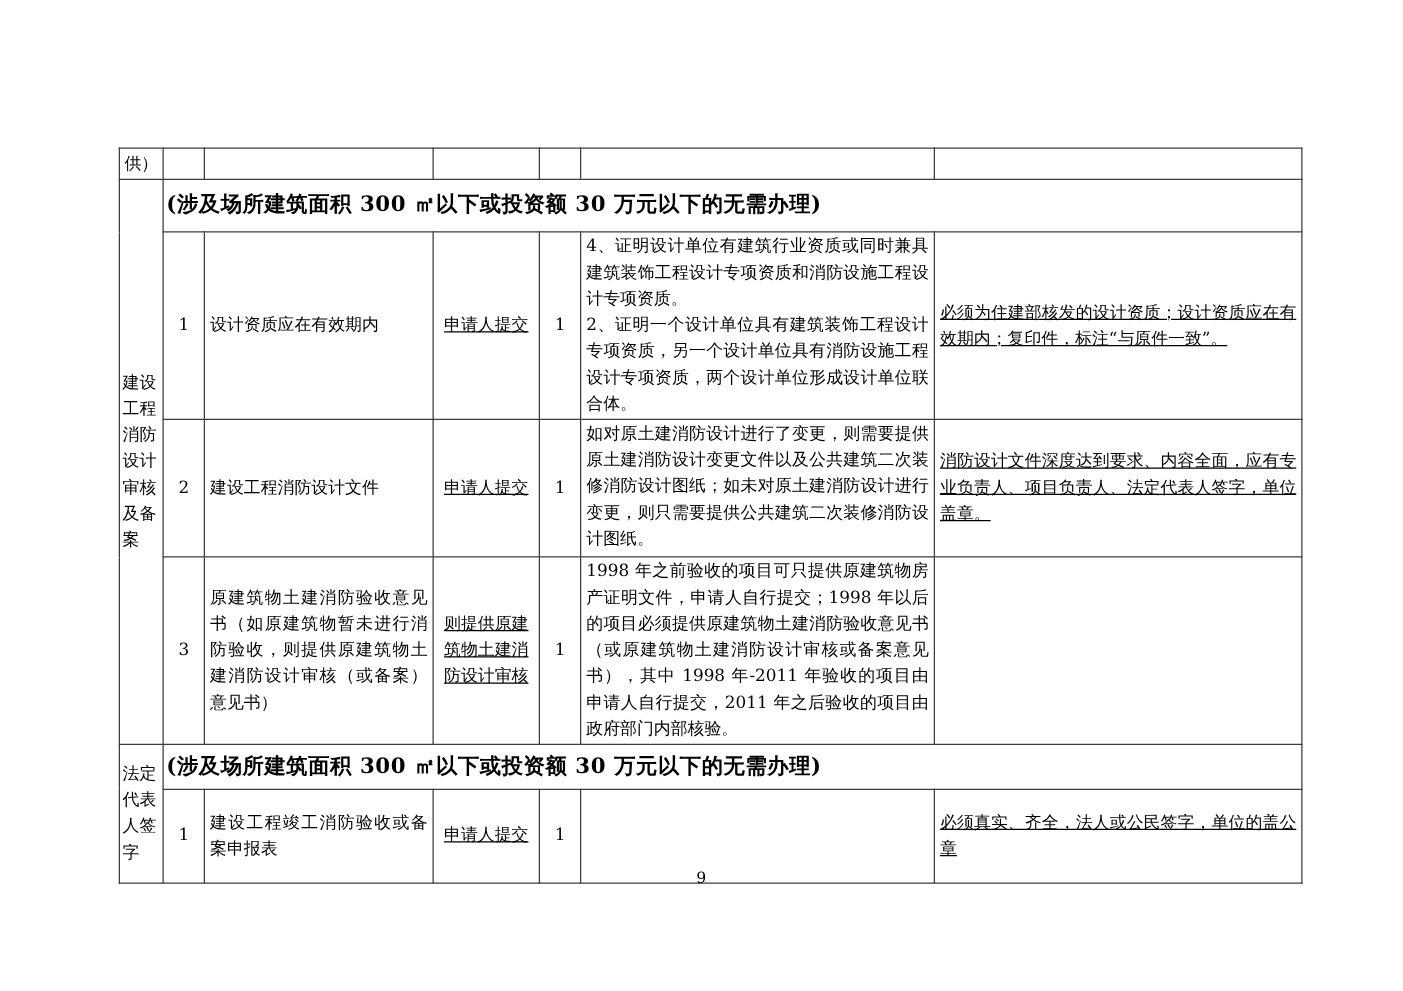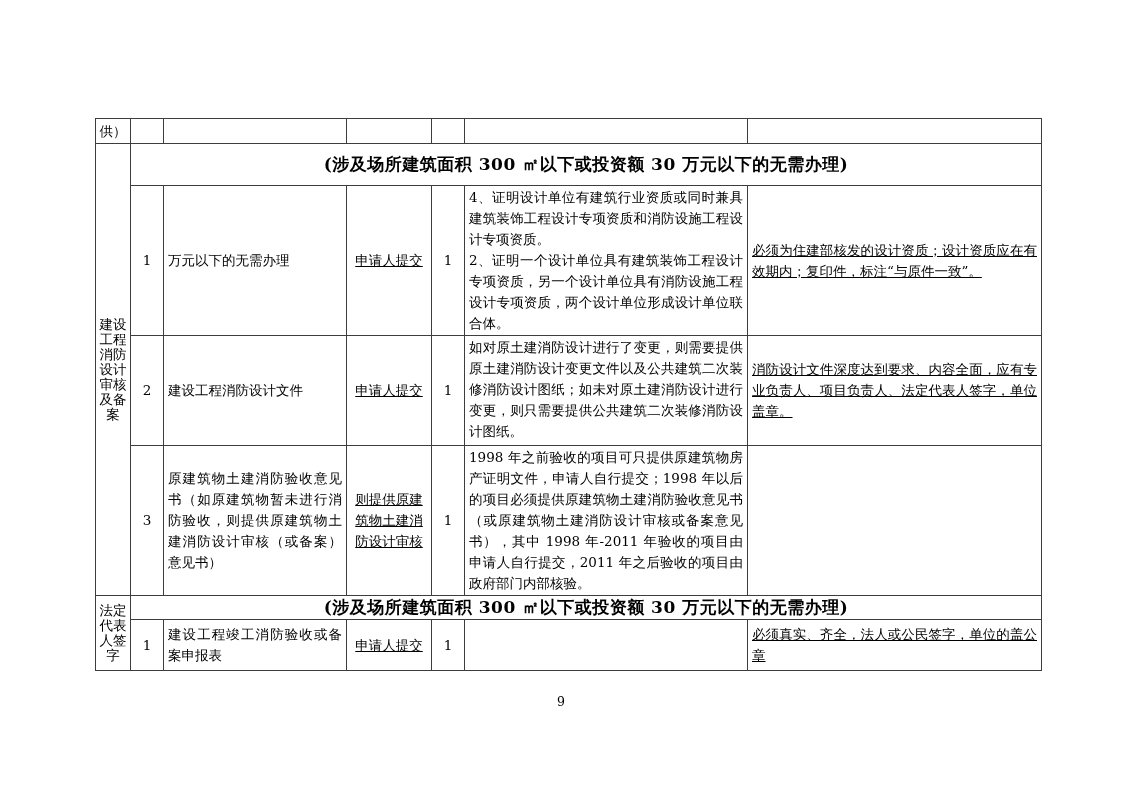--- a/index.html
+++ b/index.html
@@ -35,36 +35,35 @@
   tr.r-banner1 td { height: 42px; }
   tr.r-item1   td { height: 148px; }
   tr.r-item2   td { height: 110px; }
   tr.r-item3   td { height: 149px; margin-top: 24px; }
   tr.r-banner2 td { height: 24px; }
   tr.r-item4   td { height: 51px; }
 
   .c-cat { text-align: center; padding: 1px 1px; }
   .cat-v {
     width: 30px;
-    margin: 4px auto;
-    text-align: center;
+    margin: 12px auto;
+    text-align: left;
     word-break: break-all;
-    line-height: 15px;
+    line-height: 21px;
   }
   .c-no, .c-count { text-align: center; }
   .c-name { text-align: justify; }
   .c-src  { text-align: center; text-decoration: underline; }
   .c-detail {
     vertical-align: top;
     text-align: justify;
     white-space: pre-line;
   }
   .c-req { text-align: justify; text-decoration: underline; }
   .c-banner {
-    text-align: center;
     font-weight: bold;
     font-size: 17px;
     letter-spacing: 0.5px;
     padding: 0 2px;
   }
   .page-number {
     position: absolute;
     left: 0; top: 694px;
     width: 1122px;
     text-align: center;
@@ -100,21 +99,21 @@
 
     <tr class="r-banner1">
       <td class="c-cat" rowspan="4">
         <div class="cat-v">建设工程消防设计审核及备案</div>
       </td>
       <td class="c-banner" colspan="6">(涉及场所建筑面积 300 ㎡以下或投资额 30 万元以下的无需办理)</td>
     </tr>
 
     <tr class="r-item1">
       <td class="c-no">1</td>
-      <td class="c-name">万元以下的无需办理</td>
+      <td class="c-name">设计资质应在有效期内</td>
       <td class="c-src">申请人提交</td>
       <td class="c-count">1</td>
       <td class="c-detail">4、证明设计单位有建筑行业资质或同时兼具建筑装饰工程设计专项资质和消防设施工程设计专项资质。
 2、证明一个设计单位具有建筑装饰工程设计专项资质，另一个设计单位具有消防设施工程设计专项资质，两个设计单位形成设计单位联合体。</td>
       <td class="c-req">必须为住建部核发的设计资质；设计资质应在有效期内；复印件，标注“与原件一致”。</td>
     </tr>
 
     <tr class="r-item2">
       <td class="c-no">2</td>
       <td class="c-name">建设工程消防设计文件</td>

